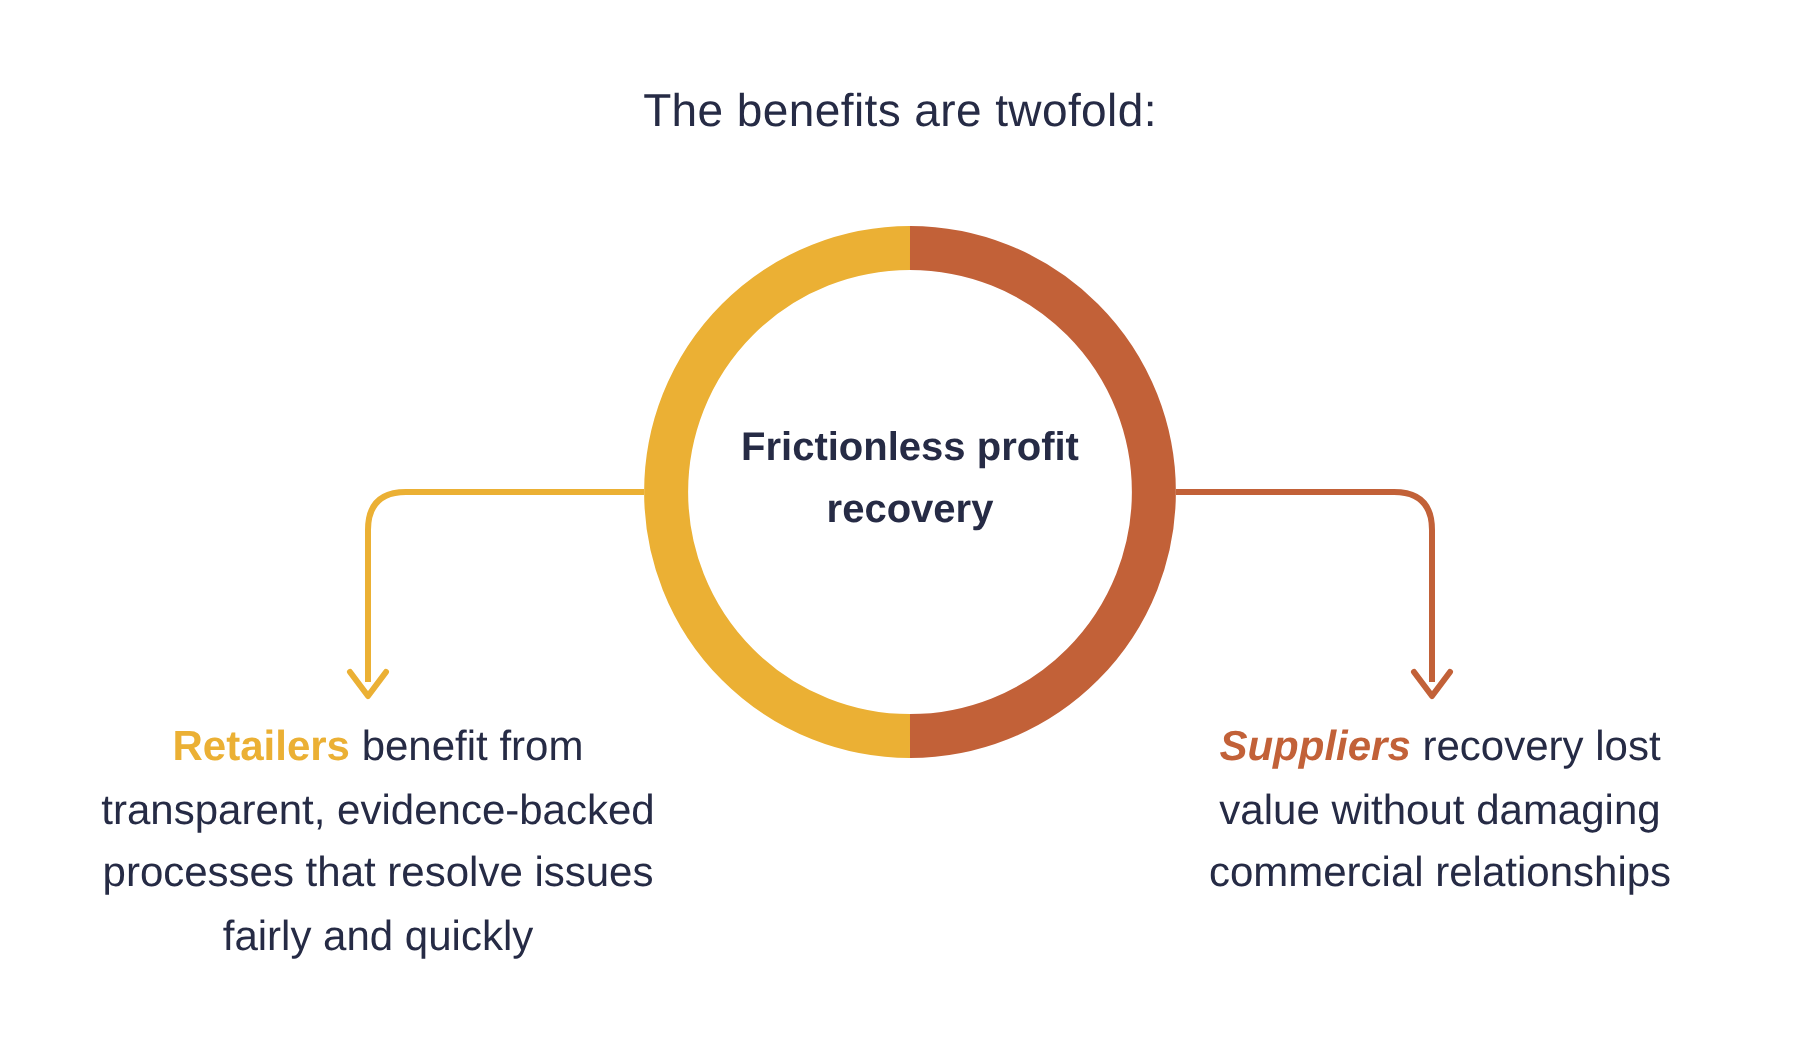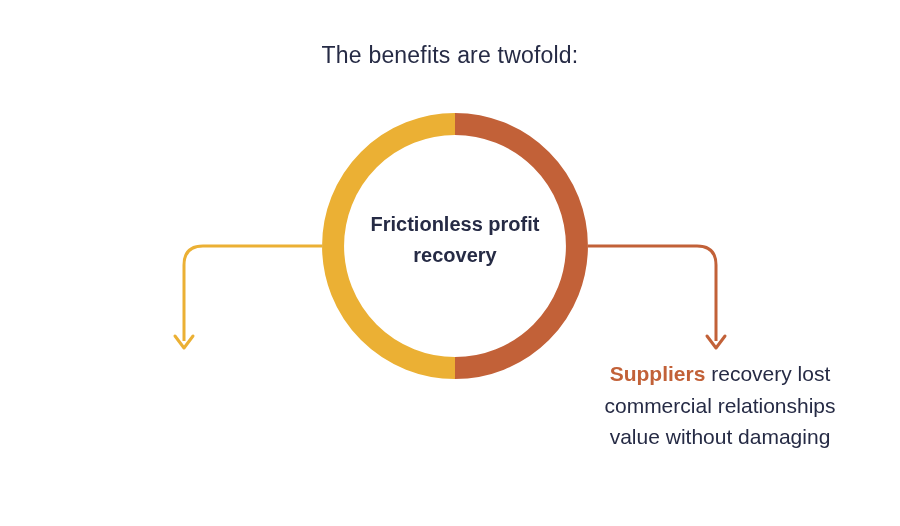--- a/index.html
+++ b/index.html
@@ -55,21 +55,21 @@
     width: 346px;
   }
   .benefit-right {
     left: 550px;
     top: 358px;
     width: 340px;
   }
   .benefit .line { display: block; }
   .hl { font-weight: bold; }
   .hl-yellow { color: var(--yellow, #ebb034); }
-  .hl-orange { color: var(--orange, #c26138); }
+  .hl-orange { color: var(--orange, #c26138); font-style: italic; }
 </style>
 </head>
 <body>
 
 <div class="canvas">
 
   <div class="diagram-title">The benefits are twofold:</div>
 
   <svg class="diagram-svg" width="900" height="526" viewBox="0 0 900 526">
 
@@ -87,20 +87,26 @@
       <path d="M 455 124 A 122 122 0 0 0 455 368" fill="none" stroke-width="22" stroke="#ebb034"></path>
       <path d="M 455 124 A 122 122 0 0 1 455 368" fill="none" stroke-width="22" stroke="#c26138"></path>
     </g>
   </svg>
 
   <div class="center-label">
     <span class="line">Frictionless</span>
     <span class="line">profit recovery</span>
   </div>
 
+  <div class="benefit benefit-left">
+    <span class="line"><span class="hl hl-yellow">Retailers</span> <span>benefit from</span></span>
+    <span class="line">transparent, evidence-backed</span>
+    <span class="line">processes that resolve issues</span>
+    <span class="line">fairly and quickly</span>
+  </div>
 
   <div class="benefit benefit-right">
     <span class="line"><span class="hl hl-orange">Suppliers</span> <span>recovery lost</span></span>
+    <span class="line">value without damaging</span>
     <span class="line">commercial relationships</span>
-    <span class="line">value without damaging</span>
   </div>
 
 </div>
 
 </body></html>

